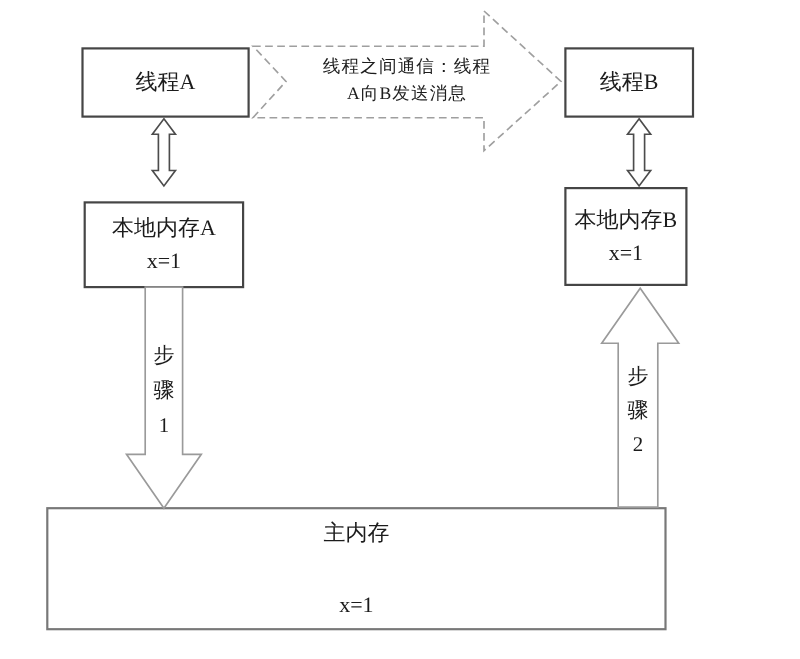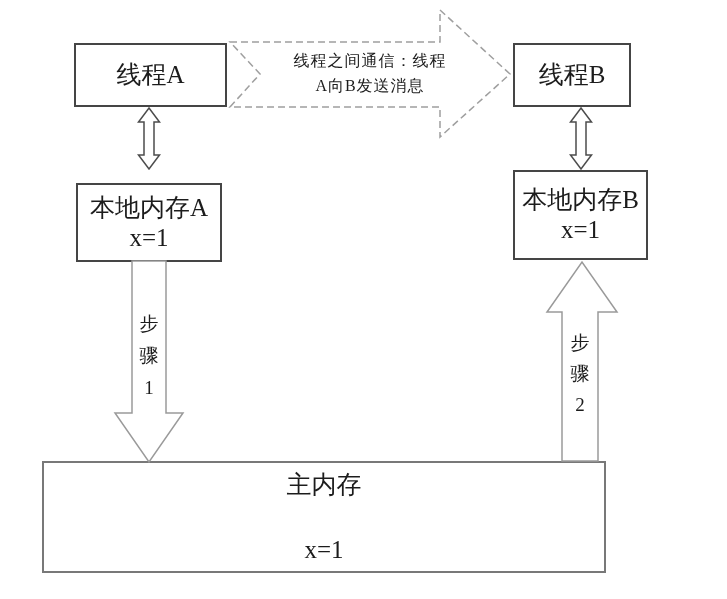--- a/index.html
+++ b/index.html
@@ -18,21 +18,21 @@
   }
   .box {
     position: absolute;
     background: #ffffff;
     border: 2px solid #454545;
     display: flex;
     flex-direction: column;
     align-items: center;
     justify-content: center;
     text-align: center;
-    font-size: 25px;
+    font-size: 20px;
     line-height: 30px;
     box-sizing: border-box;
   }
   .box.light-border { border-color: #787878; }
   #svg-layer {
     position: absolute;
     left: 0; top: 0;
     width: 727px; height: 599px;
     pointer-events: none;
   }
@@ -67,21 +67,21 @@
 
   <div class="box" id="thread-b" style="left:513px; top:43px; width:118px; height:64px;">
     <span>线程B</span>
   </div>
 
   <div class="box" id="local-memory-a" style="left:76px; top:171px; width:146px; height:79px;margin-top:12px;">
     <span>本地内存A</span>
     <span>x=1</span>
   </div>
 
-  <div class="box" id="local-memory-b" style="left:513px; top:170px; width:135px; height:90px;">
+  <div class="box" id="local-memory-b" style="left:513px; top:170px; width:112px; height:90px;">
     <span>本地内存B</span>
     <span>x=1</span>
   </div>
 
   <div class="box light-border" id="main-memory" style="left:42px; top:461px; width:564px; height:112px;">
     <div class="mm-line mm-line1">主内存</div>
     <div class="mm-line mm-line2">x=1</div>
   </div>
 
   <svg id="svg-layer" viewBox="0 0 727 599" xmlns="http://www.w3.org/2000/svg">

